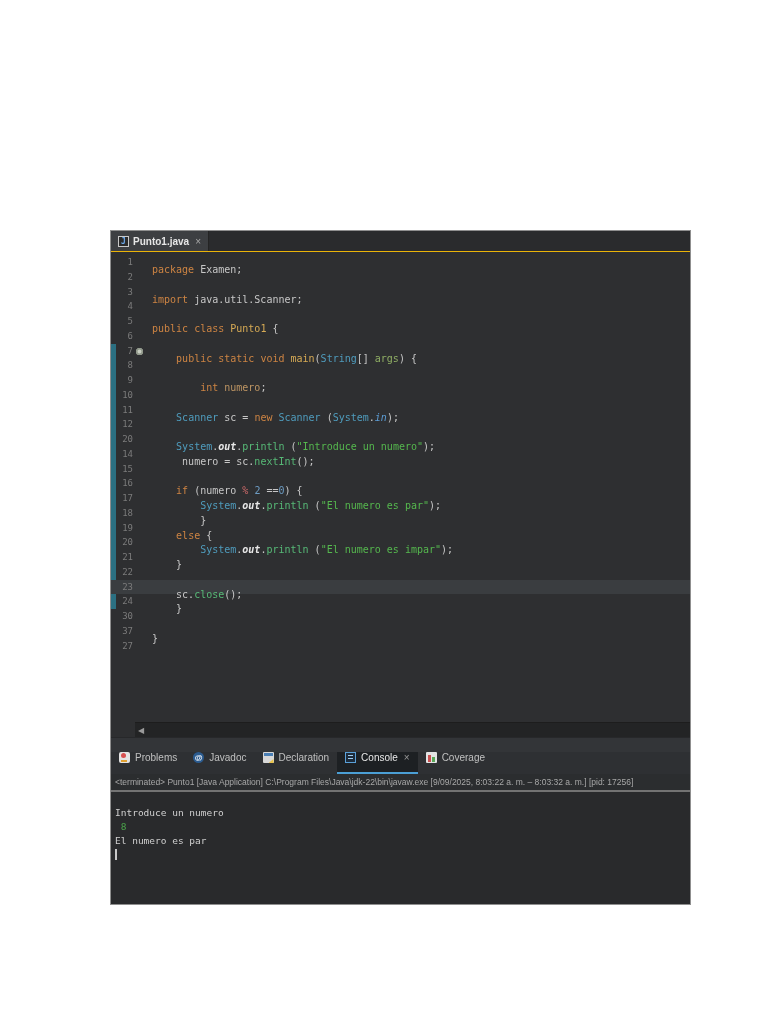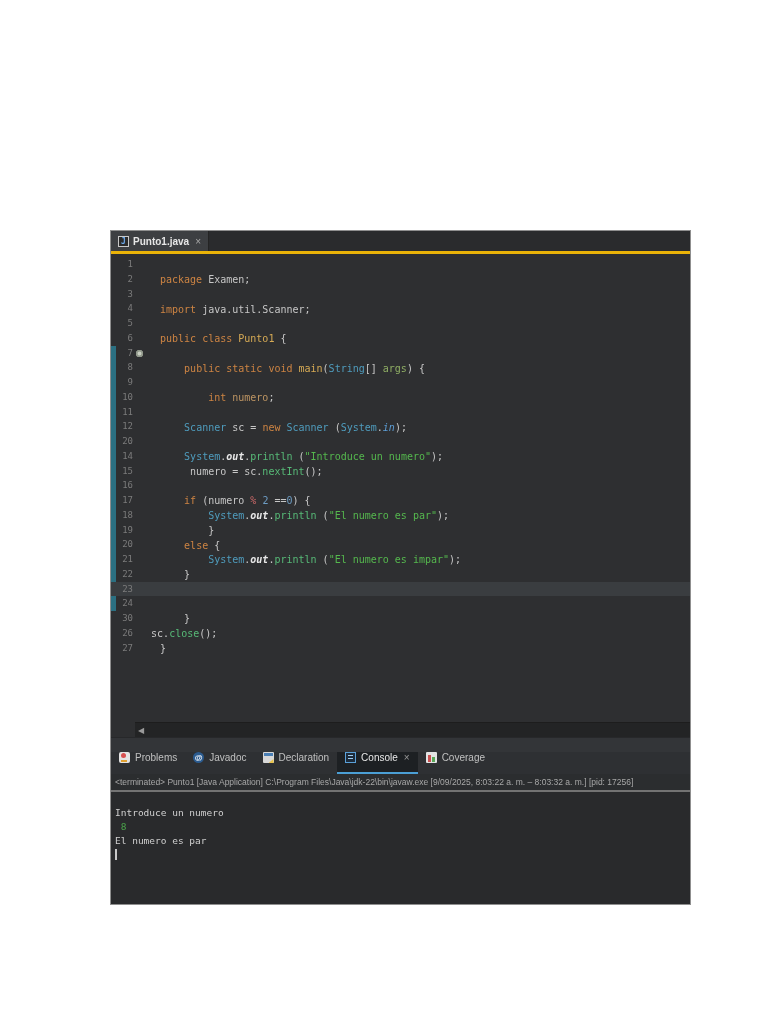--- a/index.html
+++ b/index.html
@@ -2,38 +2,38 @@
 <html><head>
 <meta charset="utf-8">
 <style>
   html,body{margin:0;padding:0;}
   body{width:768px;height:1024px;background:#ffffff;position:relative;overflow:hidden;
        font-family:"Liberation Sans", sans-serif;}
   .window{position:absolute;left:110px;top:230px;width:581px;height:675px;
           box-sizing:border-box;border:1px solid #8f8f8f;background:#2e2f31;
           display:flex;flex-direction:column;}
   
-  .etabbar{height:20px;background:#2a2b2d;border-bottom:3px solid #eab308;
+  .etabbar{height:20px;background:#2a2b2d;border-bottom:1px solid #eab308;
            display:flex;align-items:stretch;flex:none;}
   .etab{display:inline-flex;align-items:center;gap:4px;padding:0 7px;background:#3d3f42;
         border-right:1px solid #242424;}
   .etab-label{color:#e6e6e6;font-size:10px;font-weight:bold;}
   .etab-close{color:#a8a8a8;font-size:10px;margin-left:2px;cursor:pointer;}
   
   .editor{flex:1;position:relative;background:#2e2f31;overflow:hidden;}
   .rangebar{position:absolute;left:0;width:5px;background:#2b7082;}
   .lines{position:relative;padding-top:3px;}
   .row{display:flex;align-items:flex-start;line-height:14.75px;height:14.75px;}
-  .row.cur{background:#3a3d40;flex-direction:column;}
+  .row.cur{background:#3a3d40;}
   .ln{width:22px;flex:none;text-align:right;color:#7b7b7b;
       font:9px/14.75px "DejaVu Sans Mono", monospace;padding-right:2px;}
   .mk{width:9px;flex:none;position:relative;height:14.75px;}
   .runmark{position:absolute;left:1px;top:4px;width:7px;height:7px;border-radius:50%;
            background:#c9cfc2;box-shadow:inset 0 0 0 1.5px #8e9688;}
-  pre.code{margin:16px;font:10px/14.75px "DejaVu Sans Mono", monospace;color:#c7c7c7;
+  pre.code{margin:8px;font:10px/14.75px "DejaVu Sans Mono", monospace;color:#c7c7c7;
            white-space:pre;}
   .c-k{color:#cd8443;} .c-t{color:#4f9cbd;} .c-d{color:#d7ab55;}
   .c-a{color:#8fae64;} .c-v{color:#bd9563;} .c-s{color:#55b84e;}
   .c-m{color:#57ba77;} .c-n{color:#6d9cc3;} .c-r{color:#cf6a6a;}
   .c-o{color:#e8e8e8;font-style:italic;font-weight:bold;}
   .c-i{color:#5d9ed6;font-style:italic;} .c-p{color:#c7c7c7;}
   .hscroll{position:absolute;left:24px;right:0;bottom:0;height:14px;background:#232425;
            border-top:1px solid #1d1d1d;display:flex;align-items:center;}
   .harrow{color:#9a9a9a;font-size:8px;padding-left:3px;}
   
@@ -216,21 +216,21 @@
           <span class="ln">24</span>
           <span class="mk"></span>
           <pre class="code"><span class="c-p">    }</span></pre>
         </div>
         <div class="row">
           <span class="ln">30</span>
           <span class="mk"></span>
           <pre class="code"></pre>
         </div>
         <div class="row">
-          <span class="ln">26</span>
+          <span class="ln">37</span>
           <span class="mk"></span>
           <pre class="code"><span class="c-p">}</span></pre>
         </div>
         <div class="row">
           <span class="ln">27</span>
           <span class="mk"></span>
           <pre class="code"></pre>
         </div>
       </div>
     <div class="hscroll">

